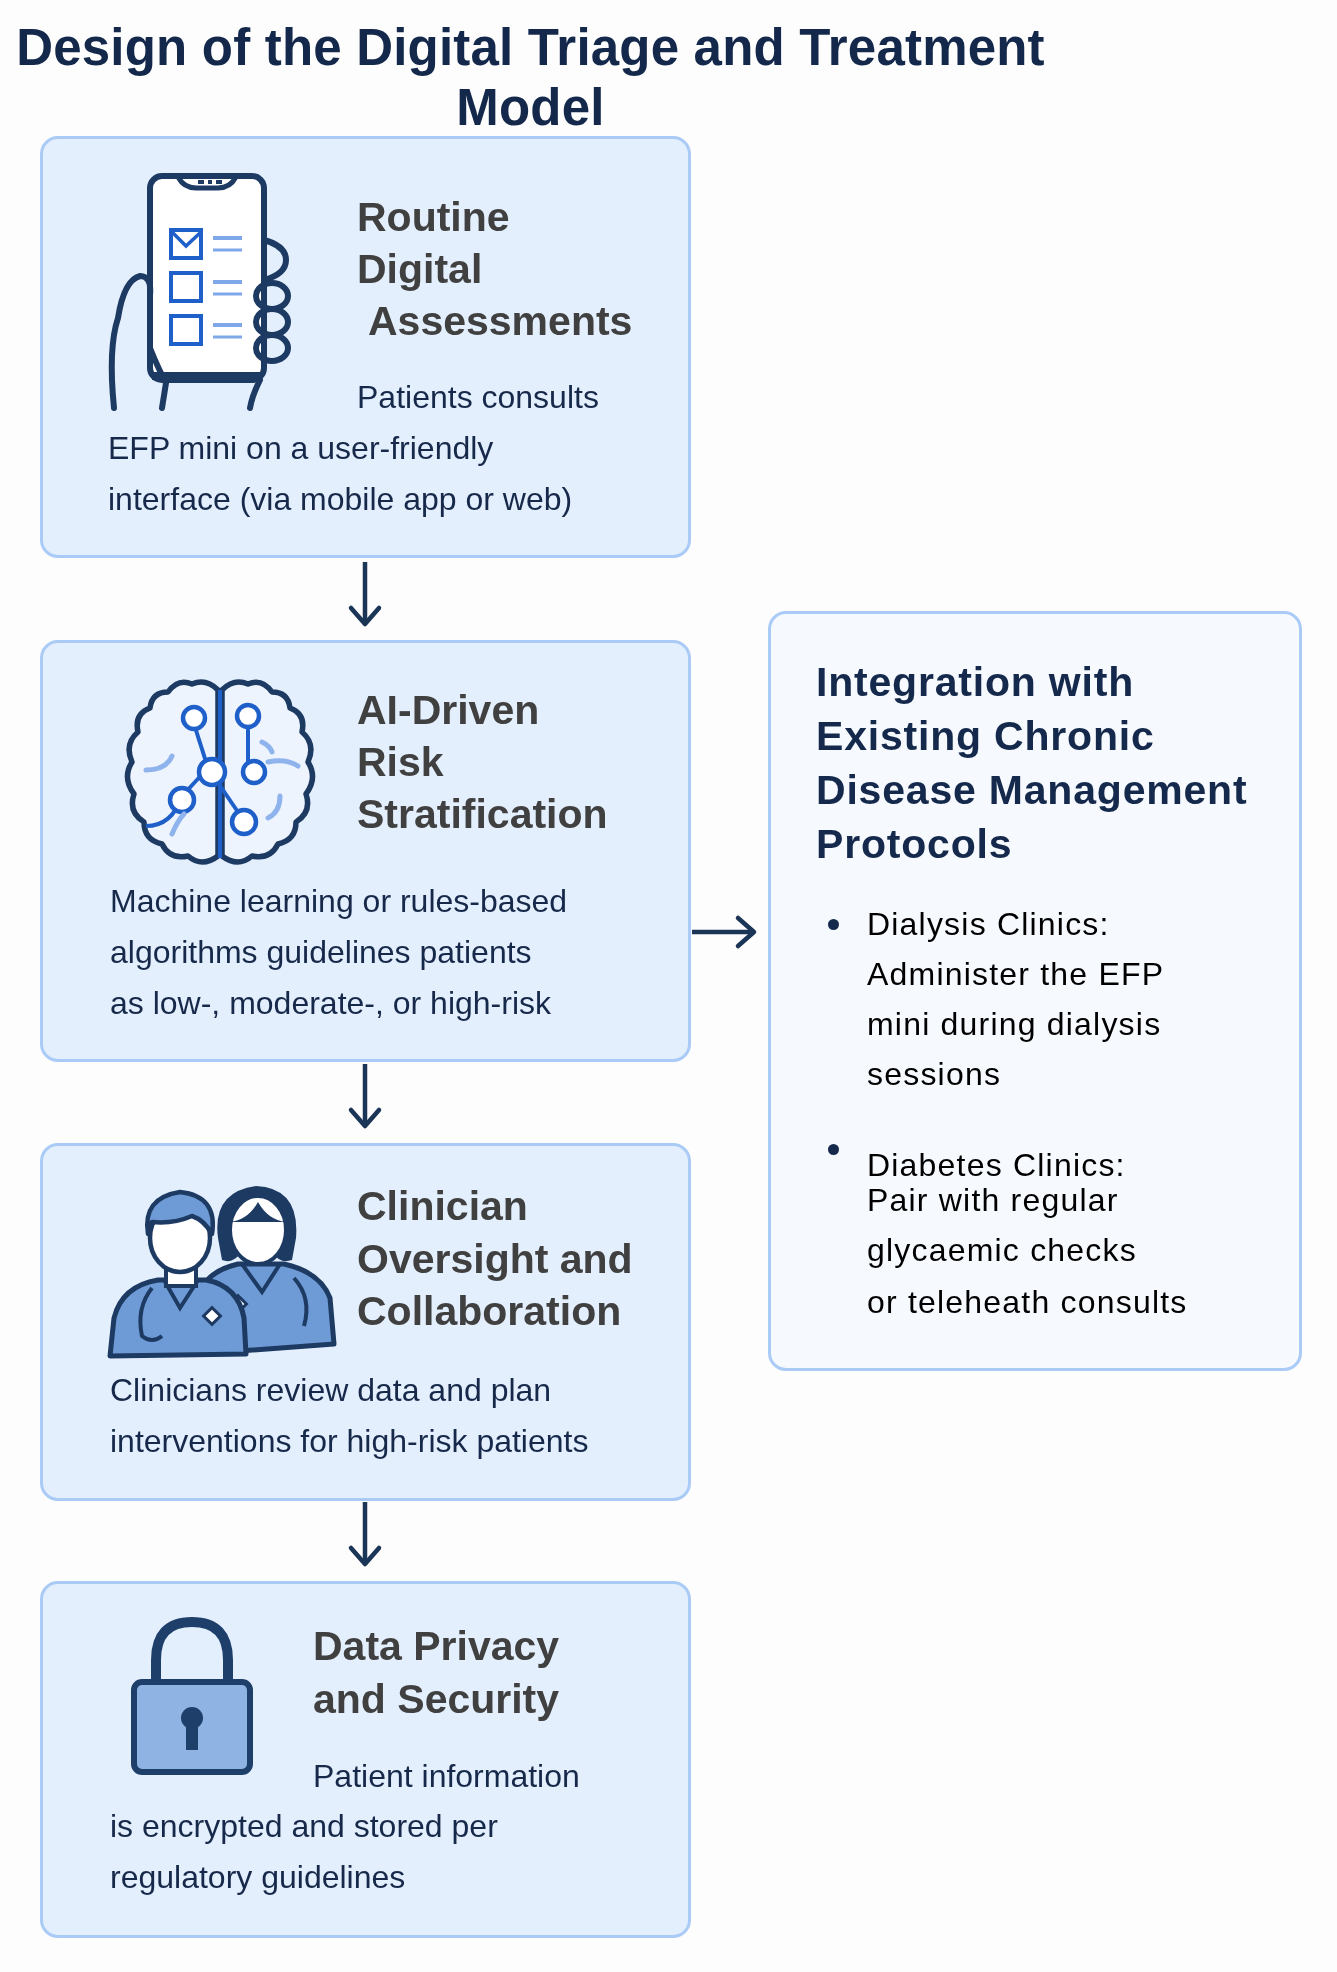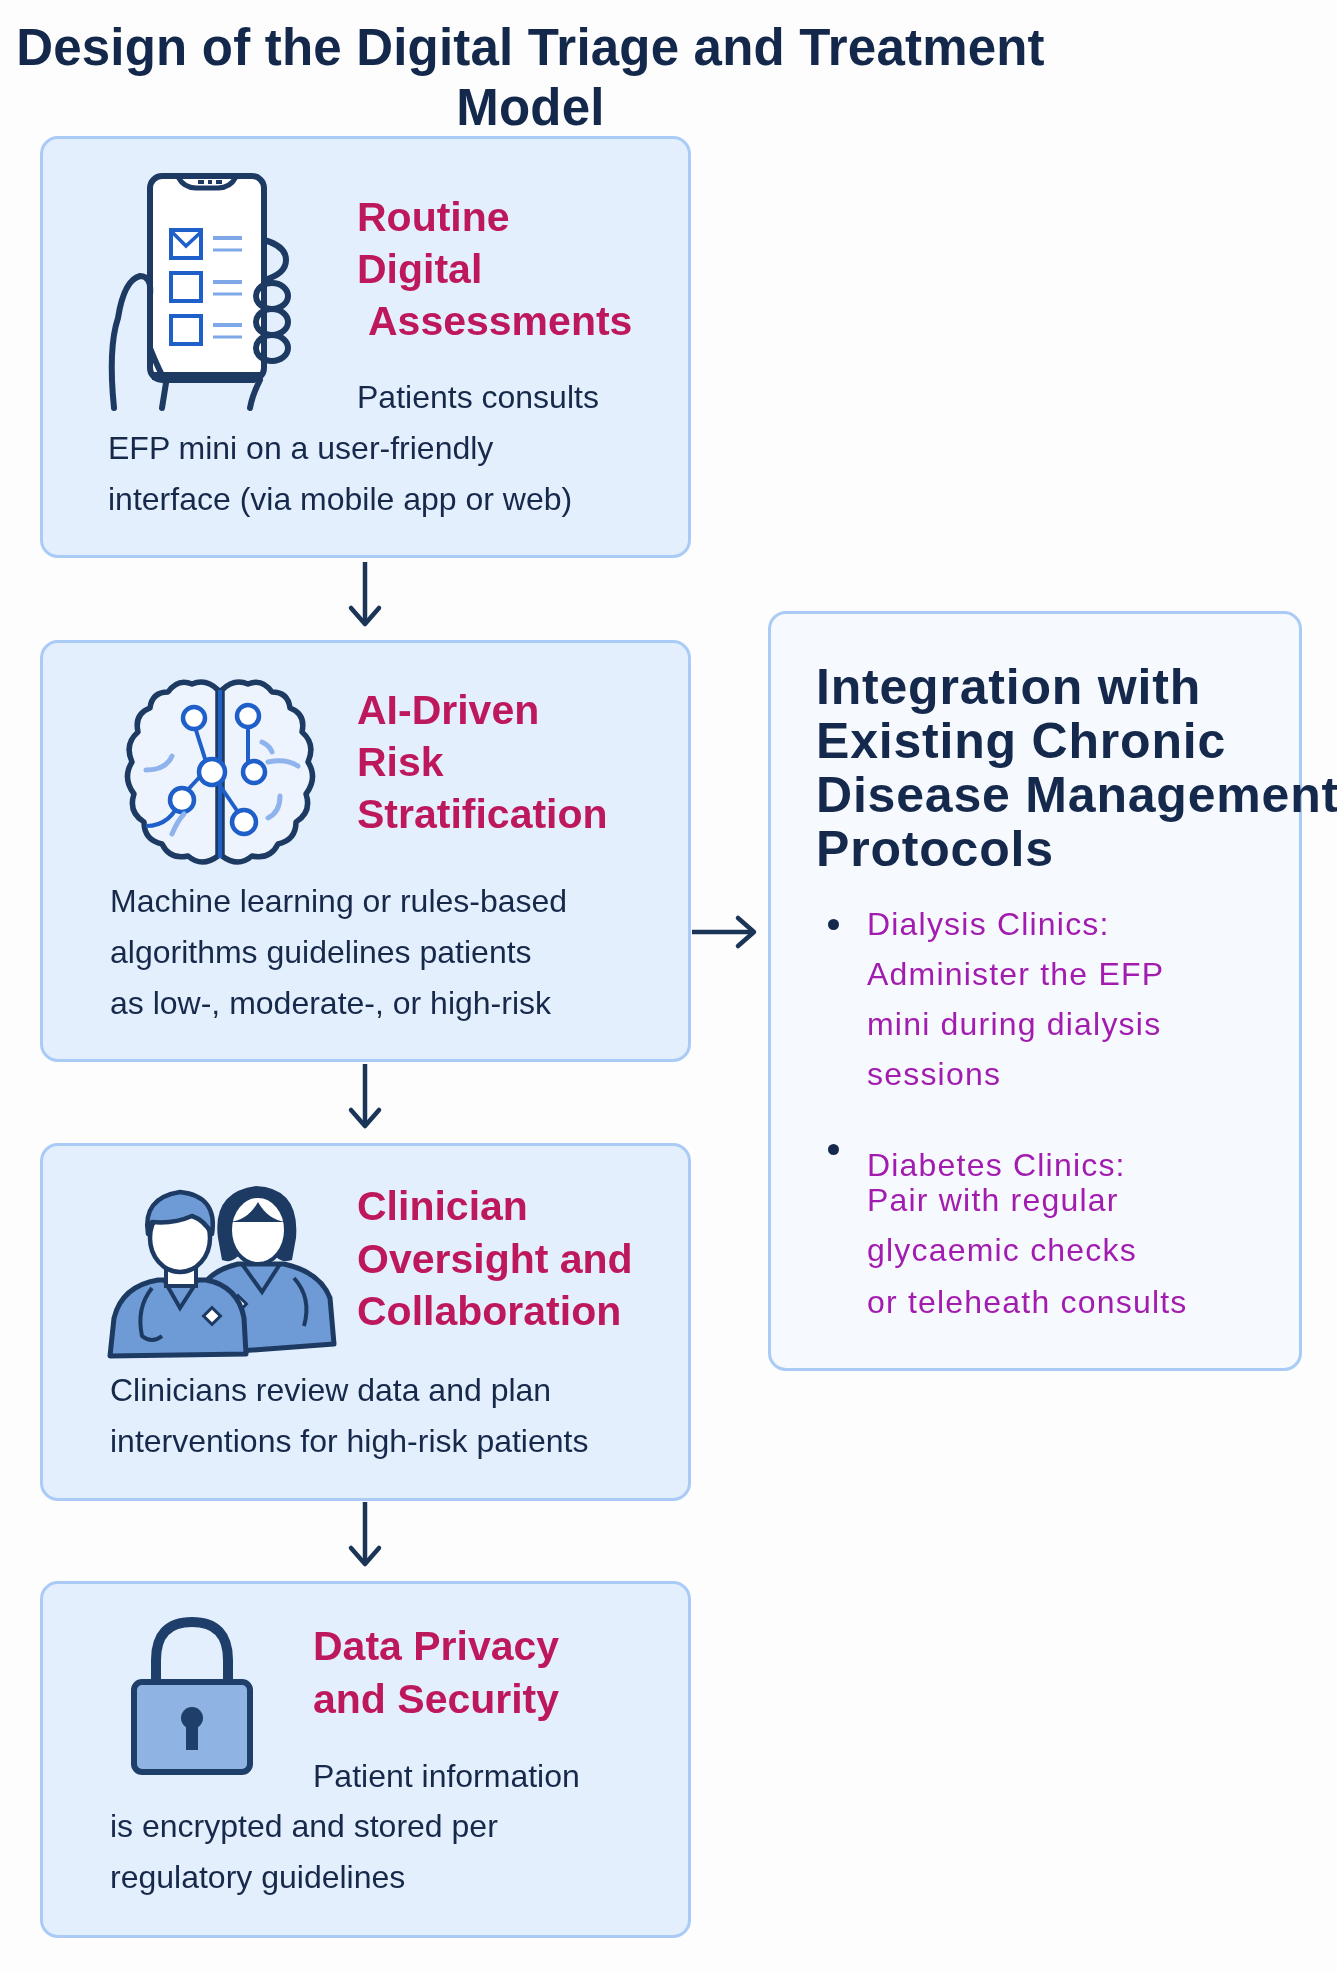--- a/index.html
+++ b/index.html
@@ -15,24 +15,24 @@
     letter-spacing: 0.2px; line-height: 60px;
   }
   .box {
     position: absolute; box-sizing: border-box;
     background: #e4effd; border: 3px solid #a9cbf6; border-radius: 18px;
   }
   .box.side { background: #f6f9fe; }
   .line {
     position: absolute; white-space: nowrap; line-height: 1;
   }
-  .h { font-size: 41px; font-weight: bold; color: #be185d; }
+  .h { font-size: 41px; font-weight: bold; color: #404040; }
   .b { font-size: 32px; color: #17294a; }
-  .rh { font-size: 50px; font-weight: bold; color: #14294b; letter-spacing: 0.8px; }
-  .rb { font-size: 32px; color: #a21caf; letter-spacing: 1.2px; }
+  .rh { font-size: 41px; font-weight: bold; color: #14294b; letter-spacing: 0.8px; }
+  .rb { font-size: 32px; color: #000000; letter-spacing: 1.2px; }
   .bullet {
     position: absolute; width: 11px; height: 11px; border-radius: 50%; background: #14294b;
   }
   svg.abs { position: absolute; overflow: visible; }
 </style>
 </head>
 <body>
 
 <div class="title">Design of the Digital Triage and Treatment Model</div>
 

